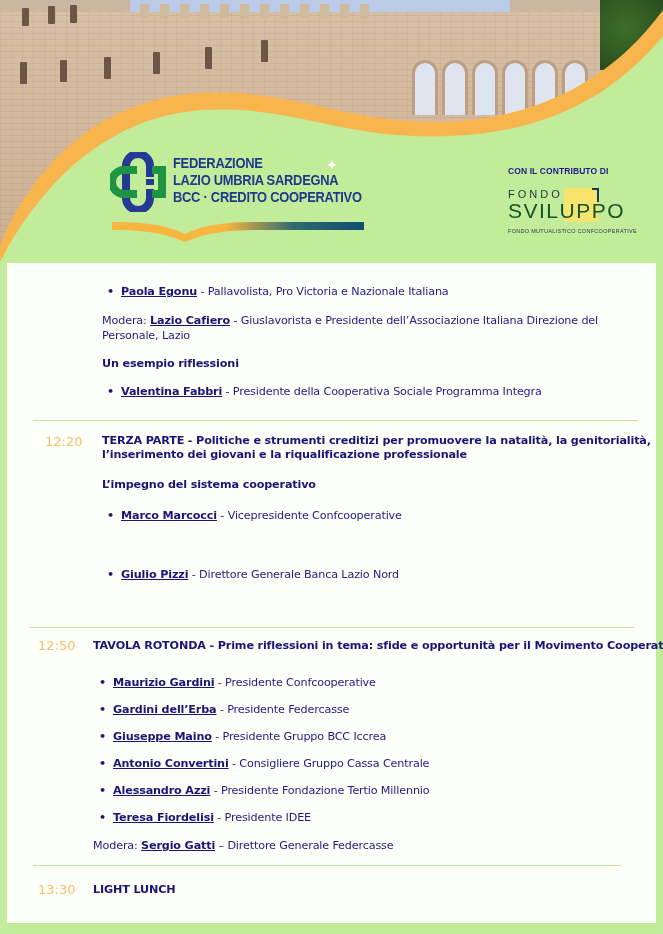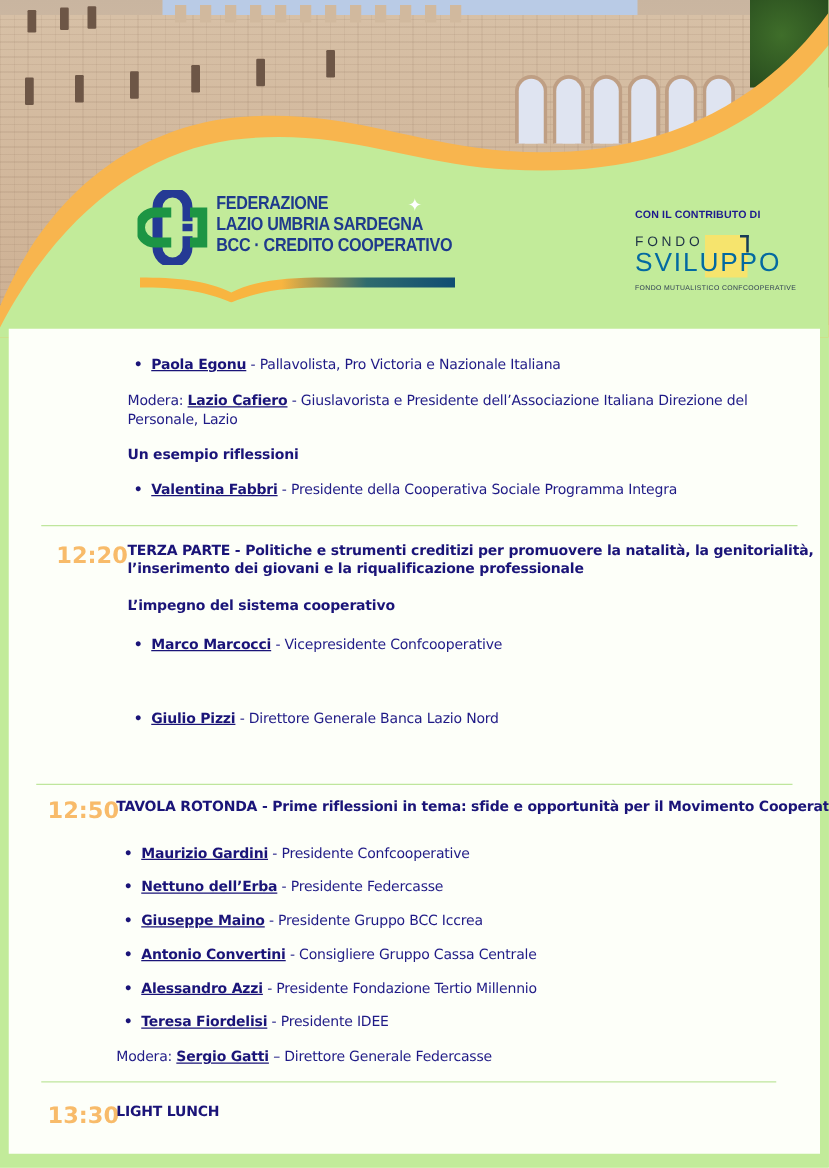--- a/index.html
+++ b/index.html
@@ -43,32 +43,32 @@
     }
     .sparkle { position: absolute; left: 216px; top: 5px; color: #ffffff; font-size: 14px; }
     .swoosh { position: absolute; left: 0; top: 68px; width: 260px; height: 22px; }
 
     .contrib { position: absolute; left: 508px; top: 166px; width: 150px; }
     .contrib-label { font-family: "Liberation Sans", sans-serif; font-weight: bold; font-size: 8.5px; color: #1d1a8e; letter-spacing: 0.1px; }
     .fondo-box { position: relative; margin-top: 10px; height: 40px; }
     .fondo-yellow { position: absolute; left: 56px; top: 2px; width: 34px; height: 34px; background: #f6e46d; }
     .fondo-corner { position: absolute; left: 84px; top: 2px; width: 7px; height: 14px; border-top: 2px solid #173b57; border-right: 2px solid #173b57; }
     .fondo-word { position: absolute; left: 0; top: 2px; font-family: "Liberation Sans", sans-serif; font-size: 11px; letter-spacing: 3px; color: #1e3246; }
-    .svil-word { position: absolute; left: 0; top: 14px; font-family: "Liberation Sans", sans-serif; font-size: 21px; letter-spacing: 1.5px; color: #0369a1; line-height: 22px; }
+    .svil-word { position: absolute; left: 0; top: 14px; font-family: "Liberation Sans", sans-serif; font-size: 21px; letter-spacing: 1.5px; color: #14532d; line-height: 22px; }
     .fondo-sub { margin-top: 2px; font-family: "Liberation Sans", sans-serif; font-size: 5.5px; color: #2d3d52; letter-spacing: 0.3px; white-space: nowrap; }
 
     
     .card {
       position: absolute; left: 7px; top: 263px; width: 649px; height: 660px;
       background: #fdfff9;
     }
     .c { position: absolute; color: #1f1a86; font-family: "DejaVu Sans", sans-serif; font-size: 11.2px; white-space: nowrap; letter-spacing: -0.15px; }
     .c b { font-weight: bold; color: #1a1478; text-decoration: underline; }
     .bullet::before { content: "•"; position: absolute; left: -14px; top: 0; font-weight: bold; color: #1a1478; }
-    .time { position: absolute; color: #f8bb6a; font-family: "DejaVu Sans", sans-serif; font-size: 18px; font-weight: bold; }
+    .time { position: absolute; color: #f8bb6a; font-family: "DejaVu Sans", sans-serif; font-size: 13px; font-weight: normal; }
     .divider { position: absolute; height: 1px; background: #bfe69d; }
     .hdr { font-weight: bold; color: #1a1478; }
   </style>
 </head>
 <body>
 
 <div class="page">
 
   <div class="photo">
     <div class="sky"></div>
@@ -175,21 +175,21 @@
     </div>
 
     <div class="divider" style="left:22px;top:364px;width:605px"></div>
 
     <div class="time" style="left:31px;top:375px">12:50</div>
     <div class="c hdr" style="left:86px;top:376px">TAVOLA ROTONDA - Prime riflessioni in tema: sfide e opportunità per il Movimento Cooperativo</div>
     <div class="c bullet" style="left:106px;top:413px">
       <b>Maurizio Gardini</b><span> - Presidente Confcooperative</span>
     </div>
     <div class="c bullet" style="left:106px;top:440px">
-      <b>Nettuno dell’Erba</b><span> - Presidente Federcasse</span>
+      <b>Gardini dell’Erba</b><span> - Presidente Federcasse</span>
     </div>
     <div class="c bullet" style="left:106px;top:467px">
       <b>Giuseppe Maino</b><span> - Presidente Gruppo BCC Iccrea</span>
     </div>
     <div class="c bullet" style="left:106px;top:494px">
       <b>Antonio Convertini</b><span> - Consigliere Gruppo Cassa Centrale</span>
     </div>
     <div class="c bullet" style="left:106px;top:521px">
       <b>Alessandro Azzi</b><span> - Presidente Fondazione Tertio Millennio</span>
     </div>

